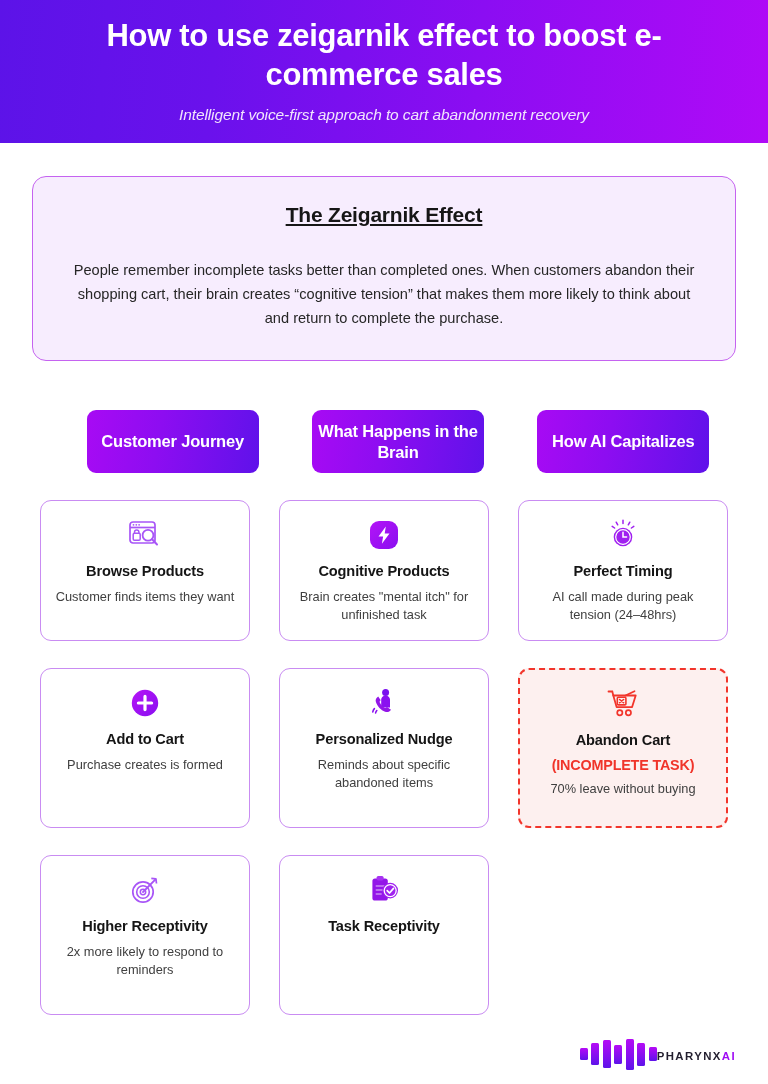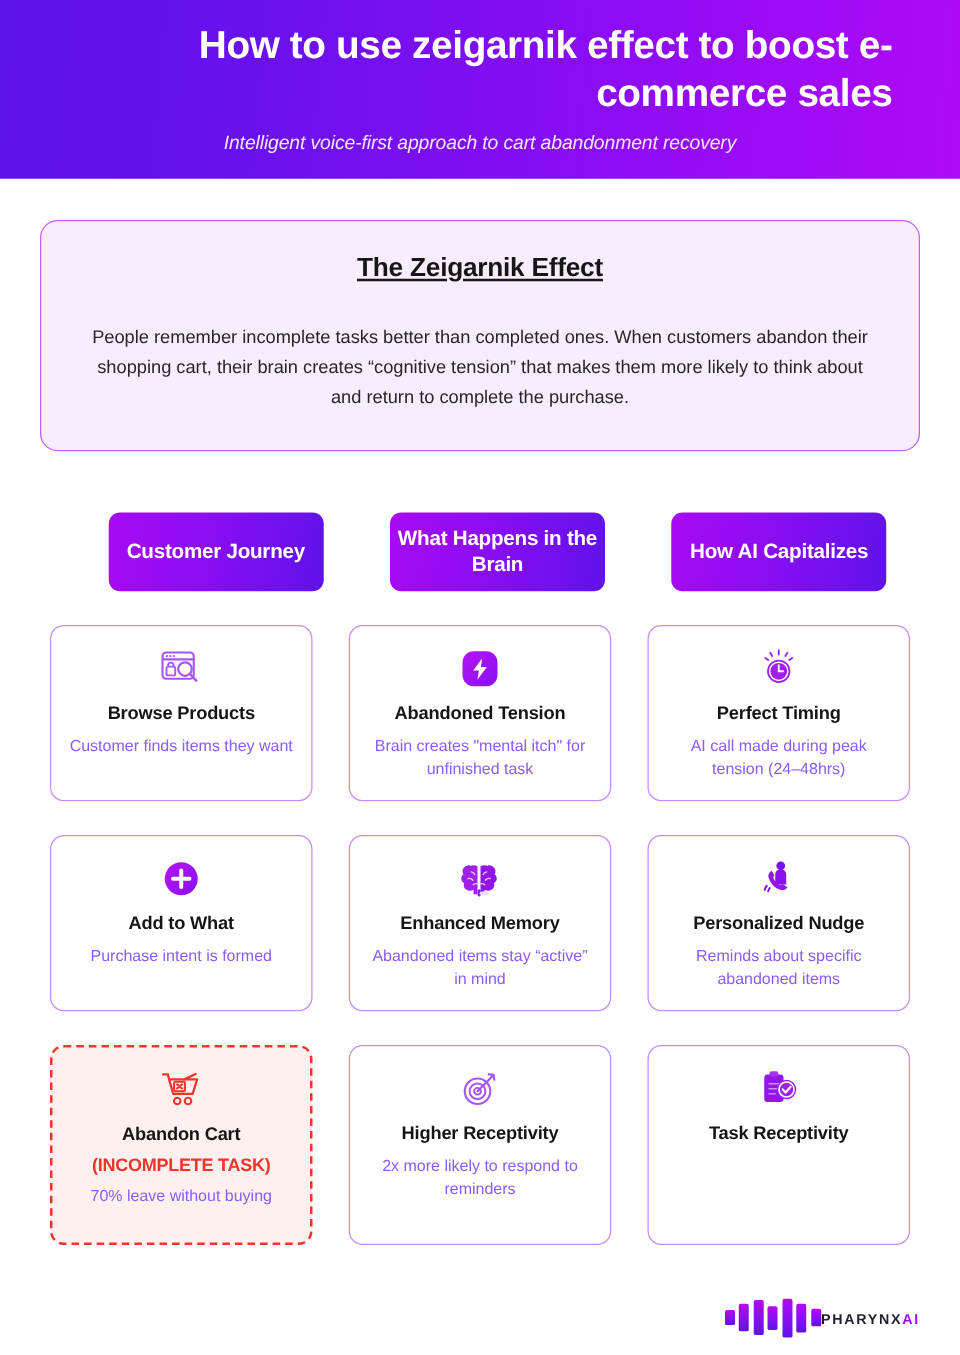--- a/index.html
+++ b/index.html
@@ -27,21 +27,21 @@
 
   
   .header {
     height: 143px;
     background: linear-gradient(95deg, #5C13E8 0%, #6A11EC 28%, #8B0DF2 62%, #B00AF7 100%);
     display: flex;
     flex-direction: column;
     align-items: center;
     justify-content: center;
     padding: 14px 40px 16px 40px;
-    text-align: right;
+    text-align: center;
   }
 
   .header-title {
     color: #ffffff;
     font-size: 31px;
     font-weight: bold;
     line-height: 1.24;
     letter-spacing: -0.3px;
     max-width: 660px;
   }
@@ -169,21 +169,21 @@
     font-size: 14.4px;
     font-weight: bold;
     color: #F0342A;
     letter-spacing: -0.2px;
   }
 
   .card-desc {
     margin-top: 7px;
     font-size: 12.8px;
     line-height: 1.39;
-    color: #8b5cf6;
+    color: #404040;
   }
 
   
   .footer {
     flex: 1;
     display: flex;
     align-items: flex-end;
     justify-content: flex-end;
     padding: 0 32px 14px 32px;
   }
@@ -275,21 +275,21 @@
             <defs>
               <linearGradient id="gBolt" x1="0" y1="0" x2="1" y2="1">
                 <stop offset="0%" stop-color="#B414F7"></stop>
                 <stop offset="100%" stop-color="#8A0FF0"></stop>
               </linearGradient>
             </defs>
             <rect x="2" y="2" width="28" height="28" rx="9" fill="url(#gBolt)"></rect>
             <path d="M17.8 7.5 10.5 17.4h4.6l-1.2 7.3 7.6-10.2h-4.8l1.1-7z" fill="#ffffff"></path>
           </svg>
         </div>
-        <div class="card-title">Abandoned Tension</div>
+        <div class="card-title">Cognitive Products</div>
         <div class="card-desc">Brain creates "mental itch" for unfinished task</div>
       </div>
     </div>
 
     <div class="card-cell">
       <div class="card">
         <div class="card-icon">
           <svg width="34" height="34" viewBox="0 0 34 34" fill="none">
             <path d="M17 2.2v3.4M10.2 4.2l1.5 2.6M23.8 4.2l-1.5 2.6M6.2 8.4l2.4 1.6M27.8 8.4l-2.4 1.6" stroke="#A020F0" stroke-width="1.5" stroke-linecap="round"></path>
             <circle cx="17" cy="19" r="9.3" fill="#A020F0"></circle>
@@ -309,40 +309,25 @@
             <defs>
               <linearGradient id="gPlus" x1="0" y1="0" x2="1" y2="1">
                 <stop offset="0%" stop-color="#B514F7"></stop>
                 <stop offset="100%" stop-color="#8A0FF0"></stop>
               </linearGradient>
             </defs>
             <circle cx="16" cy="16" r="13.2" fill="url(#gPlus)"></circle>
             <path d="M16 9.4v13.2M9.4 16h13.2" stroke="#ffffff" stroke-width="3.2" stroke-linecap="round"></path>
           </svg>
         </div>
-        <div class="card-title">Add to What</div>
-        <div class="card-desc">Purchase intent is formed</div>
-      </div>
-    </div>
-
-    <div class="card-cell">
-      <div class="card">
-        <div class="card-icon">
-          <svg width="36" height="32" viewBox="0 0 36 32" fill="none">
-            <path d="M10 5.2c-3.6 0-6 2.2-6 4.8 0 1 .3 1.8.8 2.4-1.1.8-1.8 2-1.8 3.4 0 1.6.9 3 2.3 3.8-.2.5-.3 1-.3 1.6 0 2.5 2.3 4.4 5 4.4 1 0 2-.3 2.8-.8v3.6h3.2V5.9c-.9-.5-2-.7-3.1-.7-.9 0-1.9.2-2.9.6z" fill="#A020F0"></path>
-            <path d="M24.4 5.2c3.6 0 6 2.2 6 4.8 0 1-.3 1.8-.8 2.4 1.1.8 1.8 2 1.8 3.4 0 1.6-.9 3-2.3 3.8.2.5.3 1 .3 1.6 0 2.5-2.3 4.4-5 4.4-1 0-2-.3-2.8-.8v3.6h-3.2V5.9c.9-.5 2-.7 3.1-.7.9 0 1.9.2 2.9.6z" fill="#9316E8"></path>
-            <path d="M11 10.5c1.4.2 2.4 1 2.8 2.2M8.5 15.8c1.6-.3 3 .2 3.8 1.4M12.6 20.8c.9-.7 2-1 3-.8M23.4 10.5c-1.4.2-2.4 1-2.8 2.2M26 15.8c-1.6-.3-3 .2-3.8 1.4M21.8 20.8c-.9-.7-2-1-3-.8" stroke="#E5C8FB" stroke-width="1.1" stroke-linecap="round"></path>
-            <path d="M17.3 25.5v3.4" stroke="#9316E8" stroke-width="2.4" stroke-linecap="round"></path>
-            <ellipse cx="21.5" cy="27.6" rx="3.8" ry="1.6" fill="#EADFFA"></ellipse>
-          </svg>
-        </div>
-        <div class="card-title">Enhanced Memory</div>
-        <div class="card-desc">Abandoned items stay “active” in mind</div>
-      </div>
-    </div>
+        <div class="card-title">Add to Cart</div>
+        <div class="card-desc">Purchase creates is formed</div>
+      </div>
+    </div>
+
 
     <div class="card-cell">
       <div class="card">
         <div class="card-icon">
           <svg width="34" height="34" viewBox="0 0 34 34" fill="none">
             <circle cx="18.6" cy="6.6" r="3.5" fill="#7A10EE"></circle>
             <path d="M14.2 13.4c0-2.3 2-4 4.4-4s4.4 1.7 4.4 4v8.2h-8.8v-8.2z" fill="#8A10F0"></path>
             <path d="M11.2 10.5c-2.2 1.4-3 3.4-2.3 5.6 1.3 4.3 5 8.2 9.2 9.7 2.4.8 4.6 0 5.9-2.1l-4-2.6c-.7.8-1.5 1-2.4.6-2-.9-4-3-4.8-5.1-.3-.9 0-1.7.9-2.3l-2.5-3.8z" fill="#9316E8"></path>
             <path d="M7.4 22.6c-.9 1-1.4 2.1-1.6 3.3M9.8 24.5c-.7.8-1.1 1.6-1.2 2.5" stroke="#8A10F0" stroke-width="1.6" stroke-linecap="round"></path>
           </svg>

